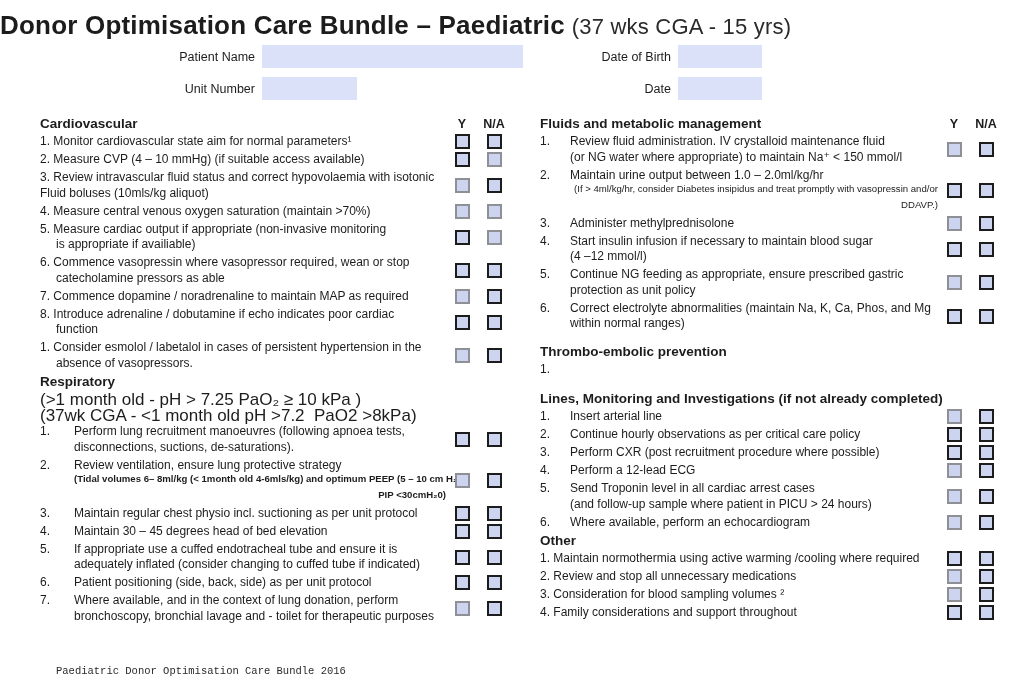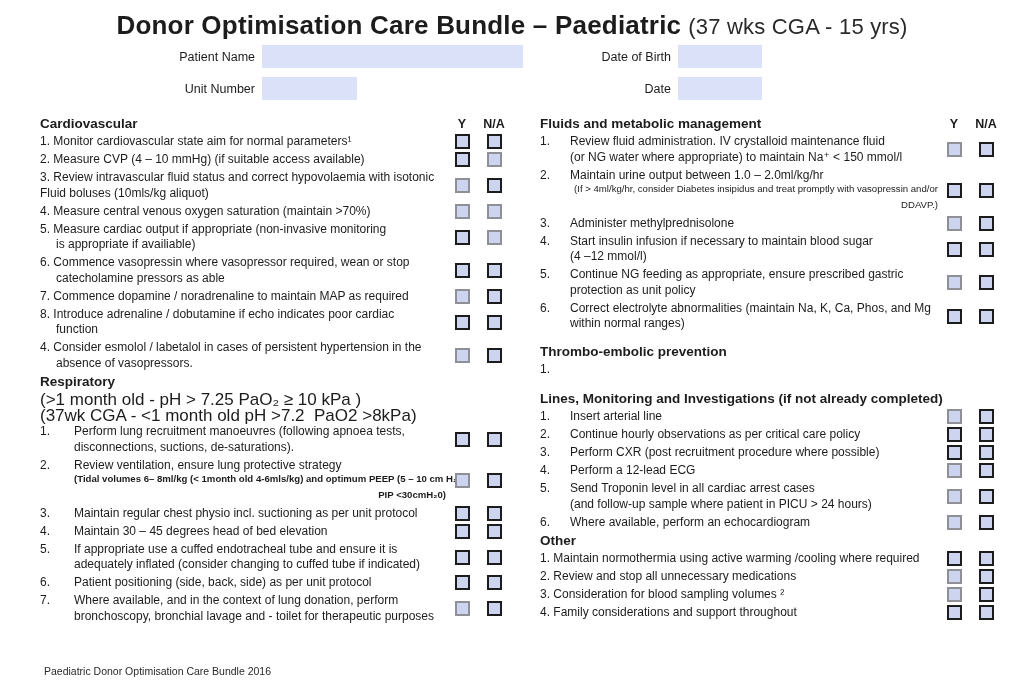--- a/index.html
+++ b/index.html
@@ -7,21 +7,21 @@
     position:relative;
     width:1024px;height:700px;
     overflow:hidden;
     background:#ffffff;
     color:#1c1c1c;
     font-family:"Liberation Sans","DejaVu Sans",sans-serif;
   }
   
   h1.title{
     margin:10px 0 4px 0;
-    text-align:center;
+    text-align:left;
     font-size:26px;
     font-weight:bold;
     letter-spacing:.2px;
   }
   h1.title .suffix{
     font-weight:normal;
     font-size:22px;
     margin-left:7px;
     color:#2a2a2a;
   }
@@ -117,23 +117,24 @@
     border:2px solid #1c1c1c;
     display:inline-block;
   }
   .cb.cb-g{border-color:#8f8f96;}
   .boxes.hdr .col-lab{
     font-size:12.5px;font-weight:bold;white-space:pre;
   }
   
   .footer{
     position:absolute;
-    left:44px;top:665px;
+    left:56px;top:665px;
     font-size:10.5px;
     color:#2a2a2a;
+    font-family:Liberation Mono, monospace;
   }
 </style>
 </head>
 <body>
 
 <div class="page">
 
   <h1 class="title"><span>Donor Optimisation Care Bundle – Paediatric</span><span class="suffix">(37 wks CGA - 15 yrs)</span></h1>
 
   <div class="form-header">
@@ -267,21 +268,21 @@
               <div class="slot">
                 <span class="cb cb-d" role="checkbox" aria-checked="false"></span>
               </div>
               <div class="slot">
                 <span class="cb cb-d" role="checkbox" aria-checked="false"></span>
               </div>
             </div>
           </div>
           <div class="item-row">
             <div class="text-block">
-              <div class="line">4. Consider esmolol / labetalol in cases of persistent hypertension in the</div>
+              <div class="line">1. Consider esmolol / labetalol in cases of persistent hypertension in the</div>
               <div class="line cont">absence of vasopressors.</div>
             </div>
             <div class="boxes">
               <div class="slot">
                 <span class="cb cb-g" role="checkbox" aria-checked="false"></span>
               </div>
               <div class="slot">
                 <span class="cb cb-d" role="checkbox" aria-checked="false"></span>
               </div>
             </div>

